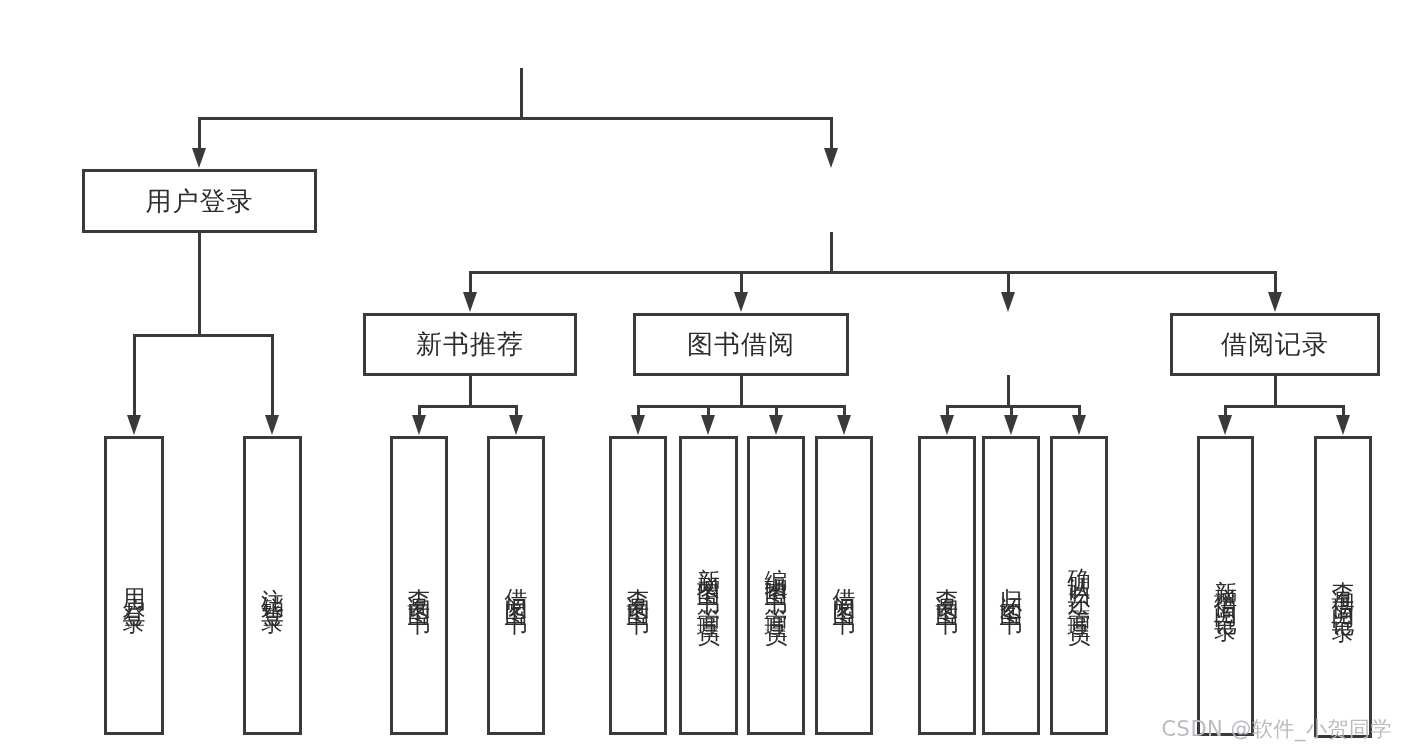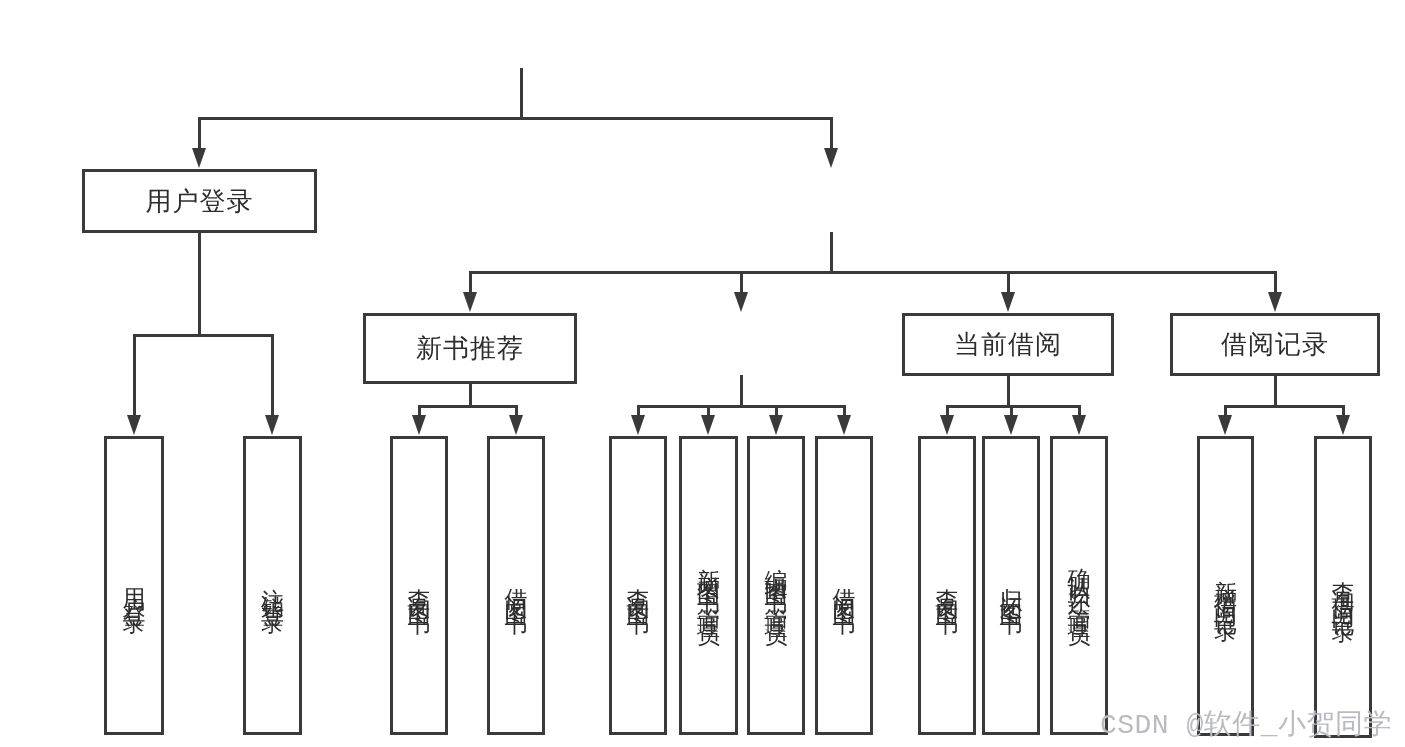--- a/index.html
+++ b/index.html
@@ -55,25 +55,24 @@
     width: 0;
     height: 0;
     border-left: 7px solid transparent;
     border-right: 7px solid transparent;
     border-top: 20px solid var(--line);
   }
   .watermark {
     position: absolute;
     right: 13px;
     bottom: 4px;
-    font-size: 28px;
+    font-size: 21px;
     letter-spacing: 0.5px;
     white-space: nowrap;
     z-index: 5;
-    font-family: Liberation Mono, monospace;
   }
 </style>
 </head>
 <body>
 
 <div class="page">
   <div class="stage">
       <div class="line" style="left: 519.5px; top: 68px; width: 3px; height: 51.5px;"></div>
       <div class="line" style="left: 197.5px; top: 116.5px; width: 635px; height: 3px;"></div>
       <div class="line" style="left: 197.5px; top: 118px; width: 3px; height: 36px;"></div>
@@ -122,25 +121,25 @@
       <div class="arrowhead" style="left: 1072px; top: 415px;"></div>
       <div class="line" style="left: 1273.5px; top: 375px; width: 3px; height: 32.5px;"></div>
       <div class="line" style="left: 1223.5px; top: 404.5px; width: 121px; height: 3px;"></div>
       <div class="line" style="left: 1223.5px; top: 406px; width: 3px; height: 15px;"></div>
       <div class="arrowhead" style="left: 1218px; top: 415px;"></div>
       <div class="line" style="left: 1341.5px; top: 406px; width: 3px; height: 15px;"></div>
       <div class="arrowhead" style="left: 1336px; top: 415px;"></div>
       <div class="node h" style="left: 82px; top: 169px; width: 235px; height: 64px;">
         <span class="node-label">用户登录</span>
       </div>
-      <div class="node h" style="left: 363px; top: 313px; width: 214px; height: 71px;">
+      <div class="node h" style="left: 363px; top: 313px; width: 214px; height: 63px;">
         <span class="node-label">新书推荐</span>
       </div>
-      <div class="node h" style="left: 902px; top: 313px; width: 212px; height: 63px;">
-        <span class="node-label">当前借阅</span>
+      <div class="node h" style="left: 633px; top: 313px; width: 216px; height: 63px;">
+        <span class="node-label">图书借阅</span>
       </div>
       <div class="node h" style="left: 1170px; top: 313px; width: 210px; height: 63px;">
         <span class="node-label">借阅记录</span>
       </div>
       <div class="node v" style="left: 104px; top: 436px; width: 60px; height: 299px;">
         <span class="node-label">用户登录</span>
       </div>
       <div class="node v" style="left: 243px; top: 436px; width: 59px; height: 299px;">
         <span class="node-label">注销登录</span>
       </div>

